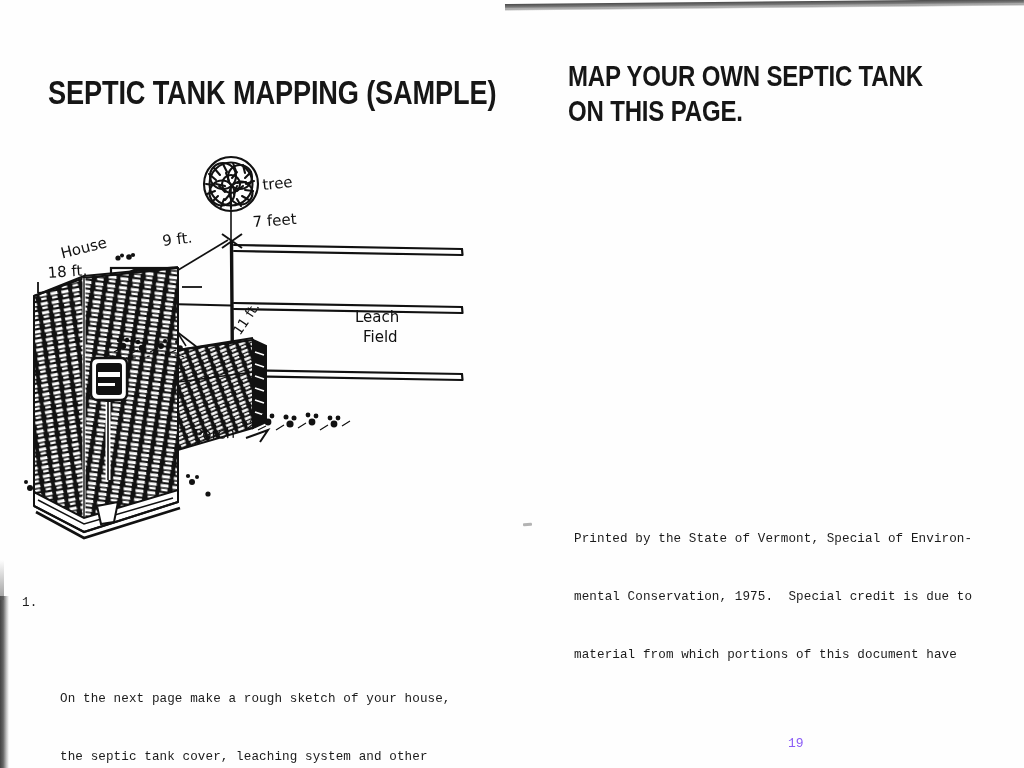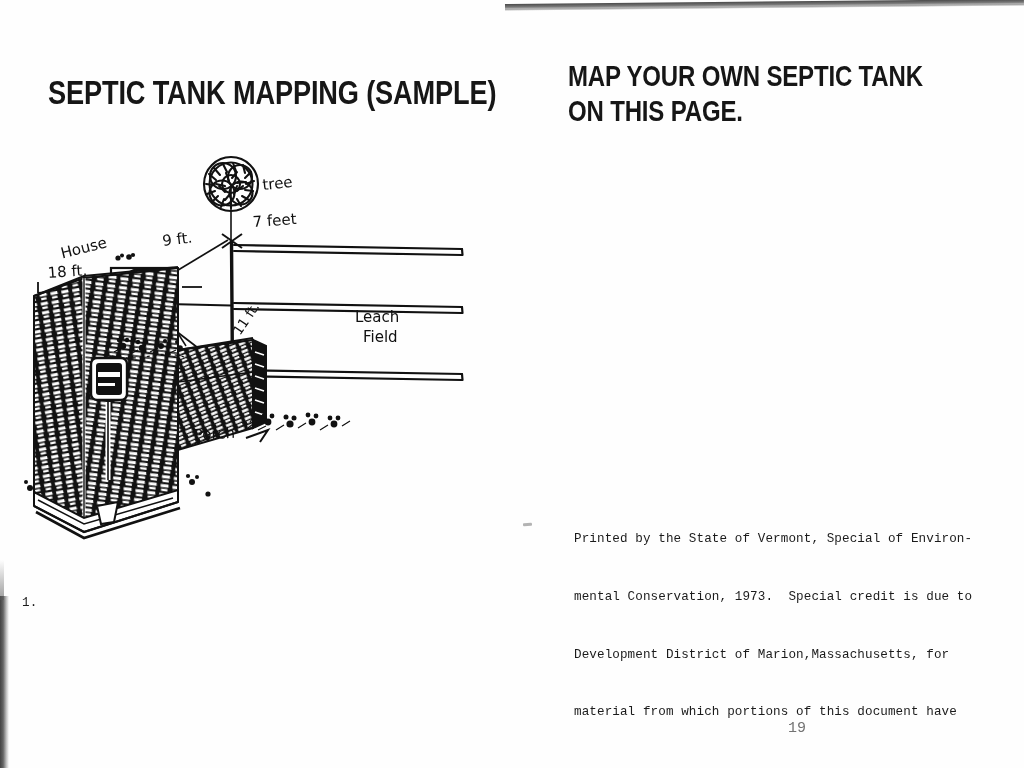--- a/index.html
+++ b/index.html
@@ -56,23 +56,23 @@
     letter-spacing:.1px;white-space:pre;
   }
   #instructions{position:absolute;left:22px;top:556px;width:470px;}
   .instr{position:relative;margin-bottom:16px;}
   .instr .num{position:absolute;left:0;top:0;}
   .instr .body{margin-left:38px;}
 
   #credits{position:absolute;left:574px;top:492px;width:440px;}
 
   #page-number{
-    position:absolute;left:788px;top:720px;
+    position:absolute;left:788px;top:736px;
     font-family:"Liberation Mono","DejaVu Sans Mono",monospace;
-    font-size:15px;color:#737373;
+    font-size:13px;color:#8b5cf6;
   }
 
   
   #drawing{position:absolute;left:18px;top:150px;width:470px;height:390px;}
   #drawing svg{display:block;width:470px;height:390px;}
   .hand{
     font-family:"DejaVu Sans",sans-serif;
     font-size:15px;fill:#101010;
   }
   .hand-sm{font-size:13.5px;}
@@ -270,35 +270,36 @@
           <circle cx="179" cy="327" r="2"></circle>
         <circle cx="190" cy="344" r="2.6"></circle>
       </g>
     </svg>
   </div>
 
   <div id="instructions" class="tw">
     <div class="instr">
       <span class="num">1.</span>
       <div class="body">
+        <div>On the next page make a rough sketch of your house,</div>
+        <div>the septic tank cover, leaching system and other</div>
         
       </div>
     </div>
     
   </div>
 
   <h1 class="headline" id="right-title">
     <span class="l1">MAP YOUR OWN SEPTIC TANK</span>
     <span class="l2">ON THIS PAGE.</span>
   </h1>
 
   <div id="credits" class="tw">
     <div>Printed by the State of Vermont, Special of Environ-</div>
-    <div>mental Conservation, 1973.  Special credit is due to</div>
-    <div>Development District of Marion,Massachusetts, for</div>
+    <div>mental Conservation, 1975.  Special credit is due to</div>
     <div>material from which portions of this document have</div>
     
     
     
     
     
     
     
   </div>
 

